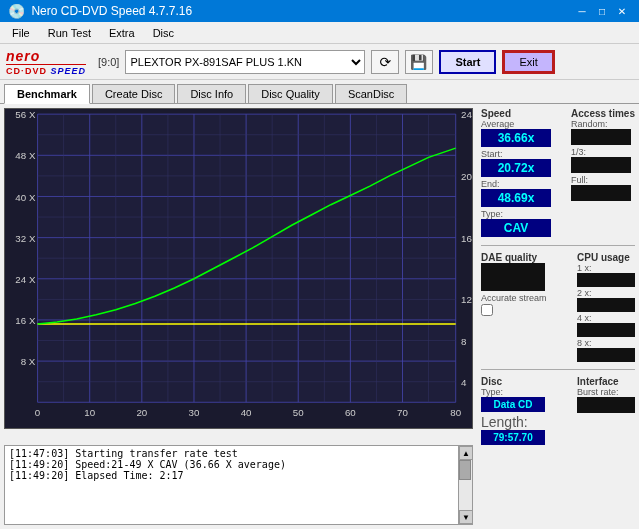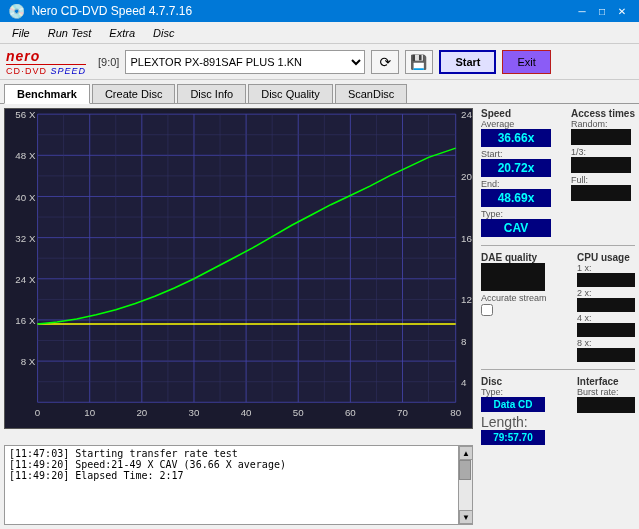--- a/index.html
+++ b/index.html
@@ -6,34 +6,34 @@
     body { font-family: 'Segoe UI', Tahoma, Geneva, Verdana, sans-serif; font-size: 11px; background: #f0f0f0; width: 639px; height: 529px; overflow: hidden; }
     
     
     .title-bar { background: #0078d7; color: white; height: 22px; display: flex; align-items: center; justify-content: space-between; padding: 0 8px; font-size: 12px; }
     .title-bar-left { display: flex; align-items: center; gap: 6px; }
     .title-bar-controls { display: flex; gap: 2px; }
     .title-btn { width: 18px; height: 18px; border: none; cursor: pointer; font-size: 10px; display: flex; align-items: center; justify-content: center; color: white; background: transparent; }
     
     
     .menu-bar { background: #f0f0f0; border-bottom: 1px solid #ccc; height: 22px; display: flex; align-items: center; padding: 0 4px; gap: 2px; }
-    .menu-item { padding: 2px 8px; cursor: pointer; font-size: 11px; color: #000; font-style: italic; }
+    .menu-item { padding: 2px 8px; cursor: pointer; font-size: 11px; color: #000; }
     
     
     .toolbar { background: #f0f0f0; border-bottom: 1px solid #ccc; height: 36px; display: flex; align-items: center; padding: 0 6px; gap: 6px; }
     .drive-label { font-size: 11px; color: #333; white-space: nowrap; }
     .drive-select { height: 24px; font-size: 11px; border: 1px solid #999; background: white; flex: 1; max-width: 240px; }
     .toolbar-icon-btn { width: 28px; height: 24px; border: 1px solid #999; background: #f5f5f5; cursor: pointer; display: flex; align-items: center; justify-content: center; font-size: 14px; }
     .start-btn { height: 24px; padding: 0 14px; background: #e0e0ff; border: 2px solid #0000aa; cursor: pointer; font-size: 11px; font-weight: bold; color: #000; }
-    .exit-btn { height: 24px; padding: 0 14px; background: #8b5cf6; border: 1px solid #b91c1c; cursor: pointer; font-size: 11px; }
+    .exit-btn { height: 24px; padding: 0 14px; background: #c4b5fd; border: 3px solid #b91c1c; cursor: pointer; font-size: 11px; }
     
     
     .nero-logo { display: flex; flex-direction: column; align-items: flex-start; margin-right: 6px; }
     .nero-logo-top { font-size: 14px; font-weight: bold; color: #cc0000; letter-spacing: 1px; font-style: italic; }
-    .nero-logo-bottom { font-size: 9px; font-weight: normal; color: #cc0000; letter-spacing: 1px; border-top: 1px solid #cc0000; padding-top: 1px; }
+    .nero-logo-bottom { font-size: 9px; font-weight: bold; color: #cc0000; letter-spacing: 1px; border-top: 1px solid #cc0000; padding-top: 1px; }
     
     
     .tabs { background: #f0f0f0; border-bottom: 1px solid #999; height: 24px; display: flex; align-items: flex-end; padding: 0 4px; }
     .tab { padding: 3px 12px; cursor: pointer; font-size: 11px; border: 1px solid #999; border-bottom: none; background: #e0e0e0; margin-right: 2px; }
     .tab.active { background: white; border-bottom: 1px solid white; position: relative; top: 1px; font-weight: bold; }
     
     
     .main-area { display: flex; background: #f0f0f0; height: calc(529px - 22px - 22px - 36px - 24px); }
     
     

